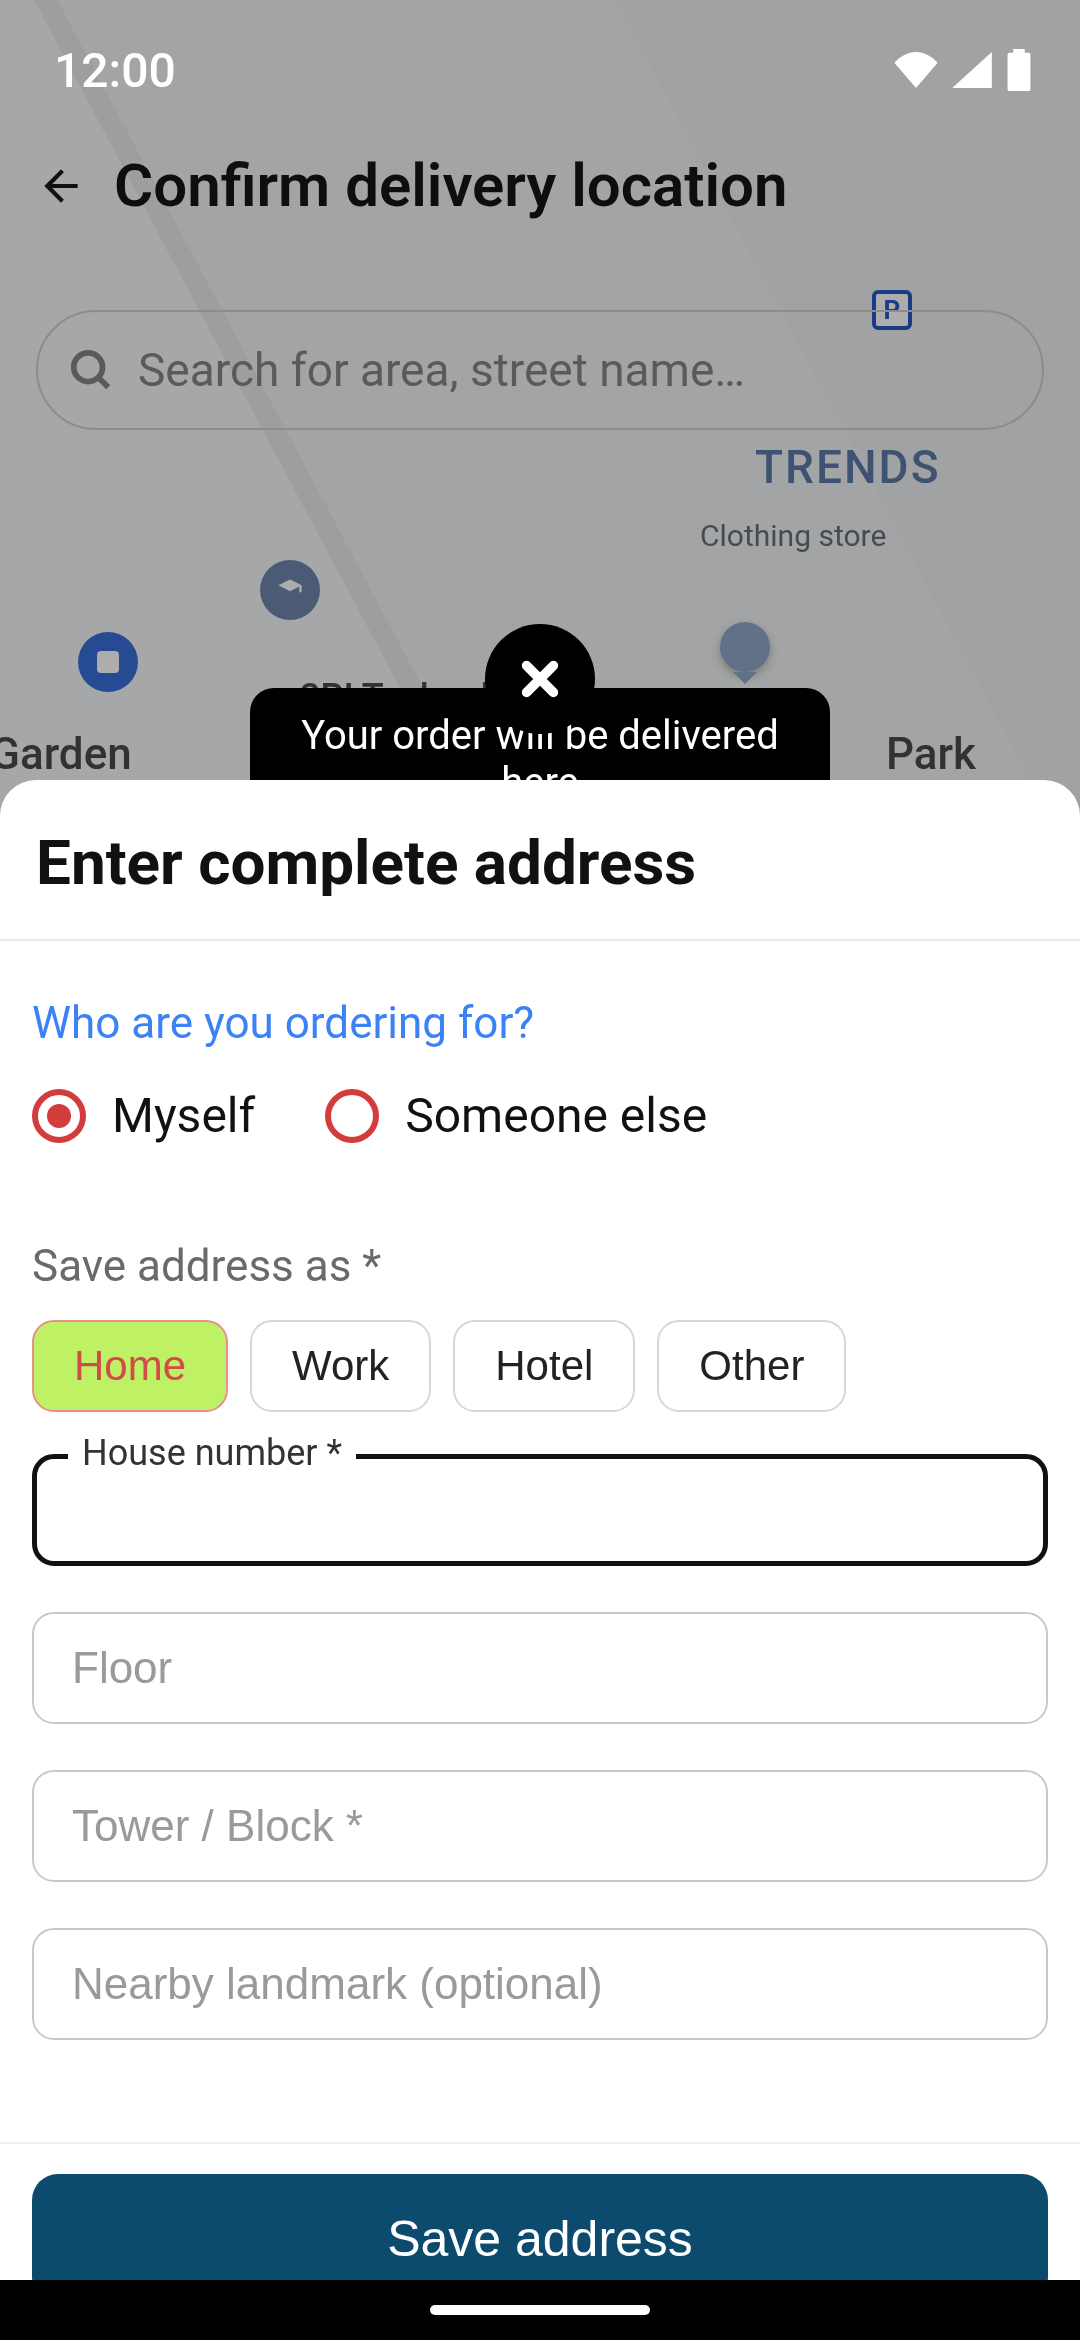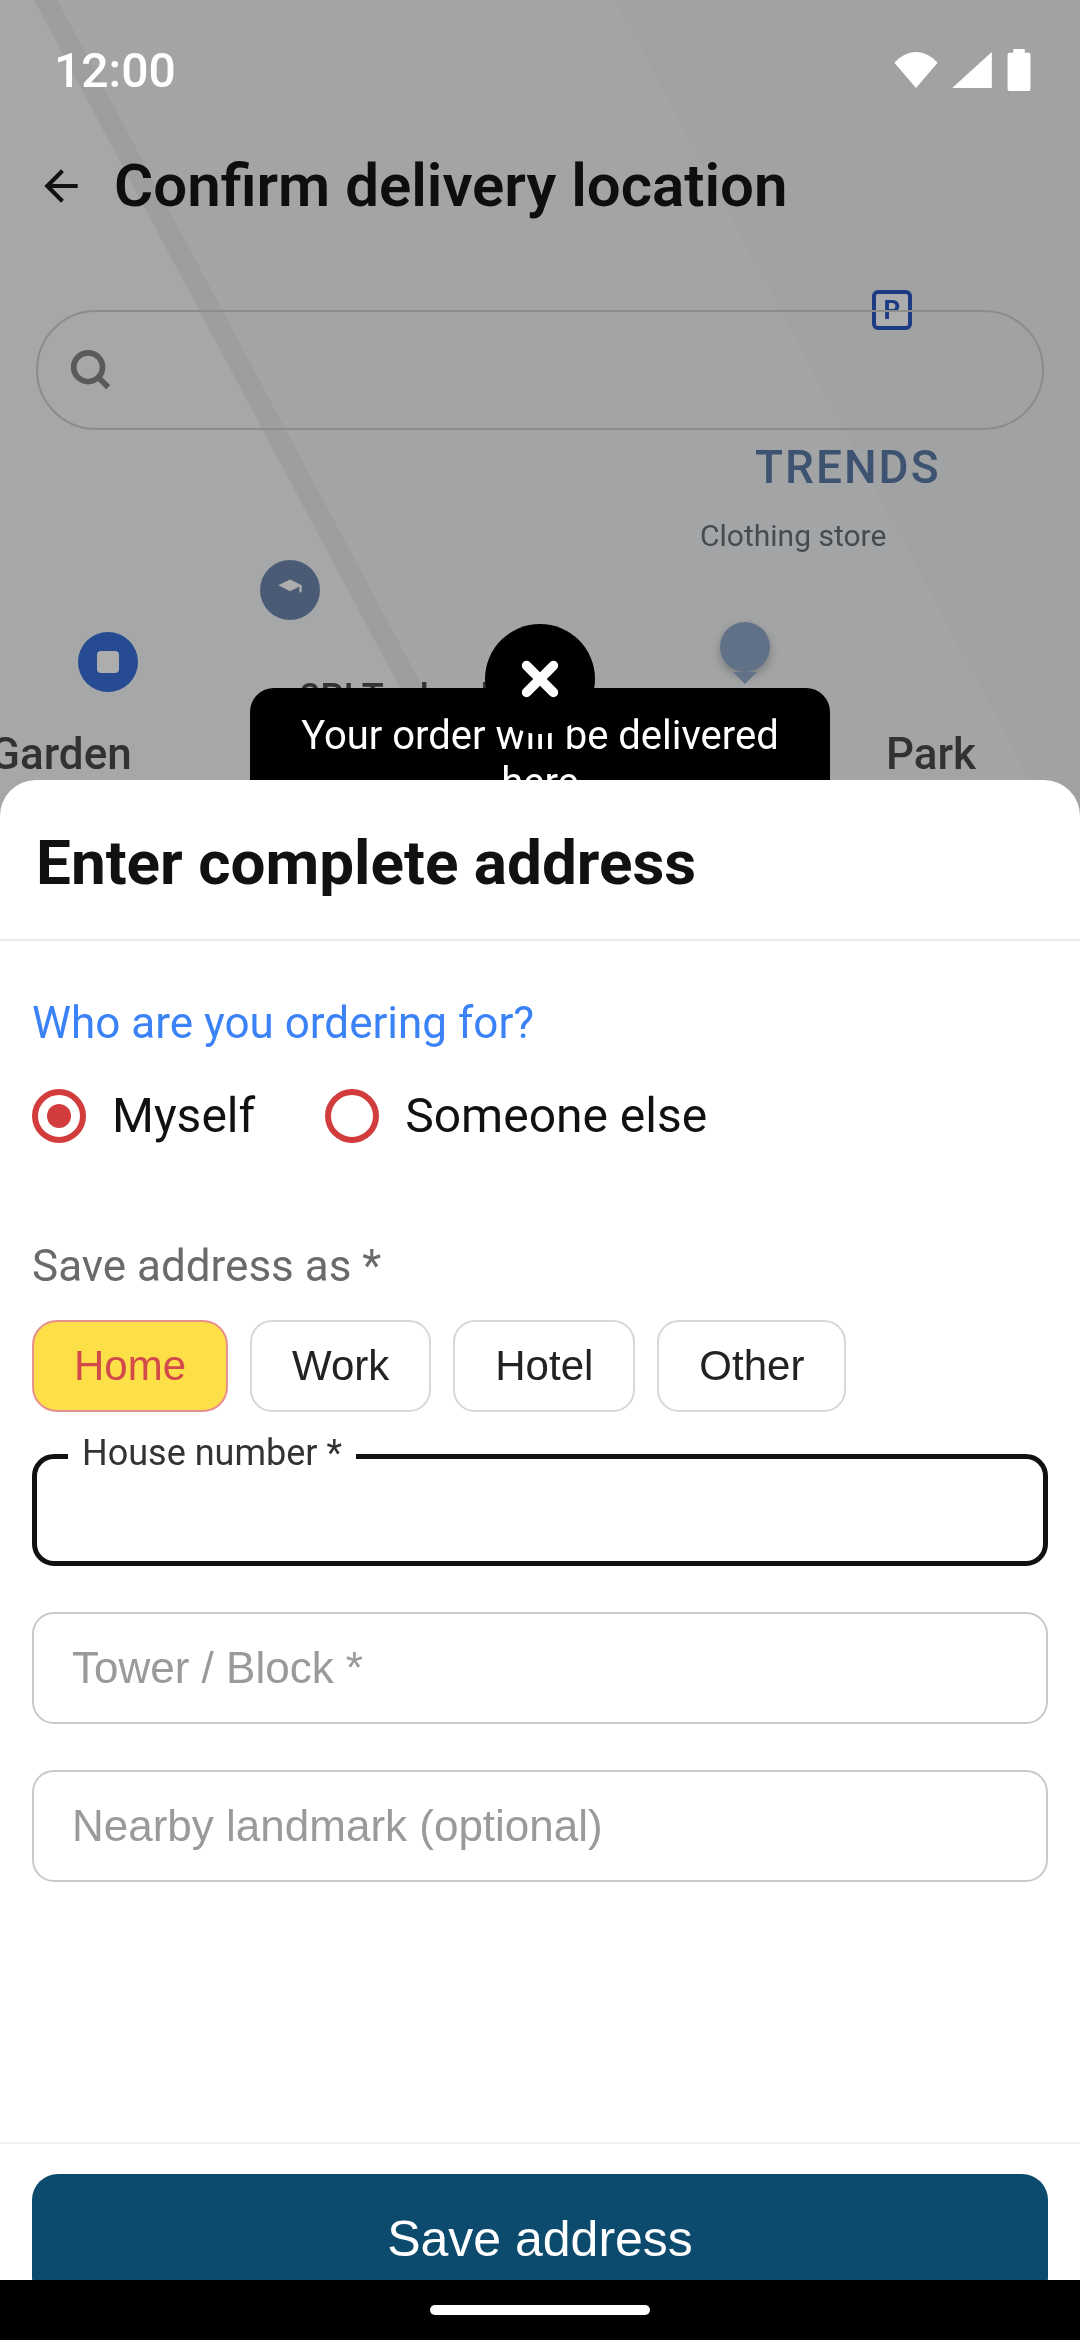--- a/index.html
+++ b/index.html
@@ -103,21 +103,21 @@
   }
   .radio span{font-size:48px;color:#111;}
 
   .save-as-label{ font-size:44px; color:#6a6a6a; margin-bottom:28px;}
   .chips{ display:flex; gap:22px; margin-bottom:42px;}
   .chip{
     border:2px solid #d7d7d7; border-radius:22px;
     padding:20px 40px; font-size:42px; color:#222; background:#fff;
   }
   .chip.selected{
-    border-color:#e88f8f; color:#d24a4a; background:#fde047;border-radius:25px;
+    border-color:#e88f8f; color:#d24a4a; background:#bef264;
   }
 
   .field-wrap{ position:relative; margin-bottom:46px;}
   .field{
     width:100%; height:112px; border:2px solid #c9c9c9; border-radius:22px;
     padding:0 38px; font-size:44px; color:#111; background:#fff;
   }
   .field::placeholder{ color:#9a9a9a; }
   .field.focused{ border:5px solid #111; }
   .float-label{
@@ -181,20 +181,21 @@
     <path d="M20 11H7.8l5.6-5.6L12 4l-8 8 8 8 1.4-1.4L7.8 13H20z" fill="#111"></path>
   </svg>
   <h1>Confirm delivery location</h1>
 </div>
 
 <div class="search-pill">
   <svg viewBox="0 0 24 24">
     <circle cx="10.5" cy="10.5" r="7.5"></circle>
       <line x1="21" y1="21" x2="16" y2="16"></line>
   </svg>
+  <span>Search for area, street name…</span>
 </div>
 
 <div class="map-tooltip">
   <div class="l1">Your order will be delivered here</div>
   <div class="l2">Move pin to your exact location</div>
 </div>
 <div class="close-fab">
   <svg viewBox="0 0 24 24">
     <line x1="5" y1="5" x2="19" y2="19"></line>
       <line x1="19" y1="5" x2="5" y2="19"></line>
@@ -224,20 +225,23 @@
       <button class="chip">Work</button>
       <button class="chip">Hotel</button>
       <button class="chip">Other</button>
     </div>
 
     <div class="field-wrap">
       <span class="float-label">House number *</span>
       <input class="field focused" value="" style="">
     </div>
 
+    <div class="field-wrap">
+      <input class="field" placeholder="Floor" style="">
+    </div>
 
     <div class="field-wrap">
       <input class="field" placeholder="Tower / Block *" style="">
     </div>
 
     <div class="field-wrap">
       <input class="field" placeholder="Nearby landmark (optional)" style="">
     </div>
   </div>
 

